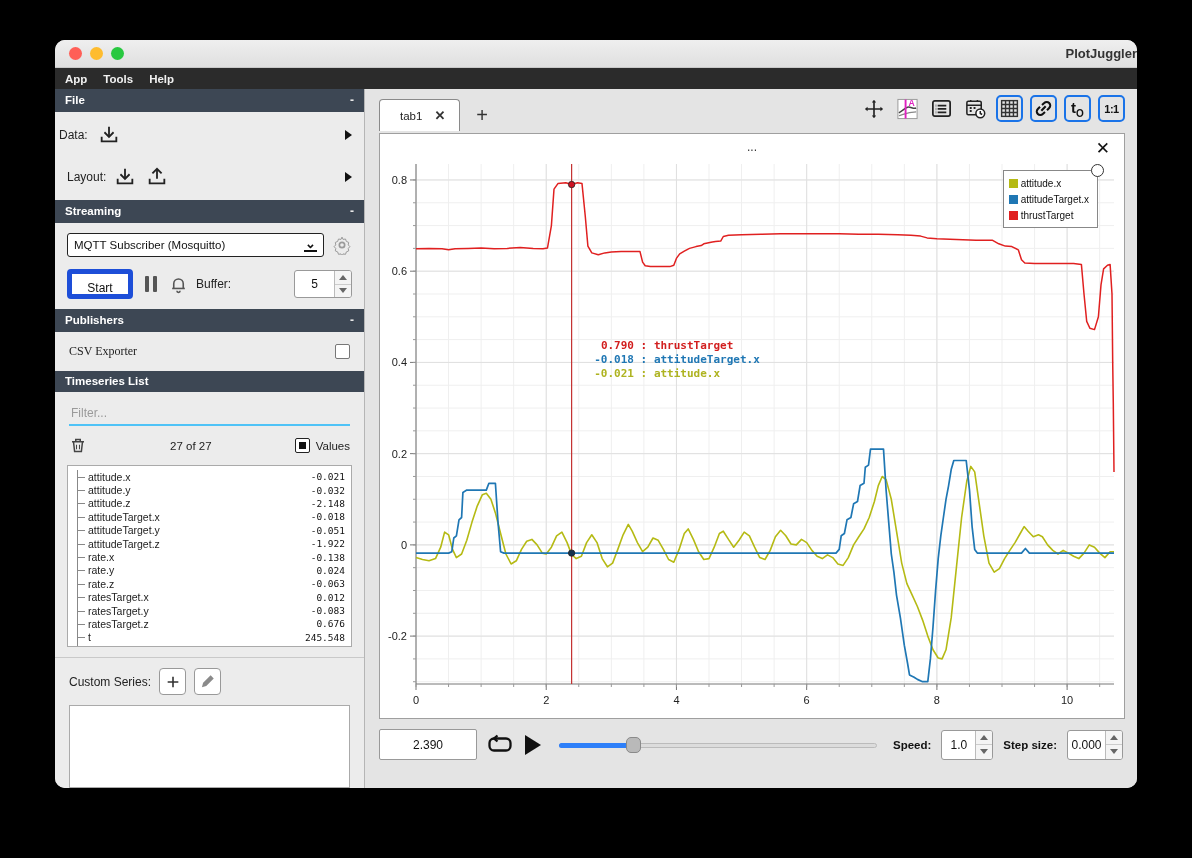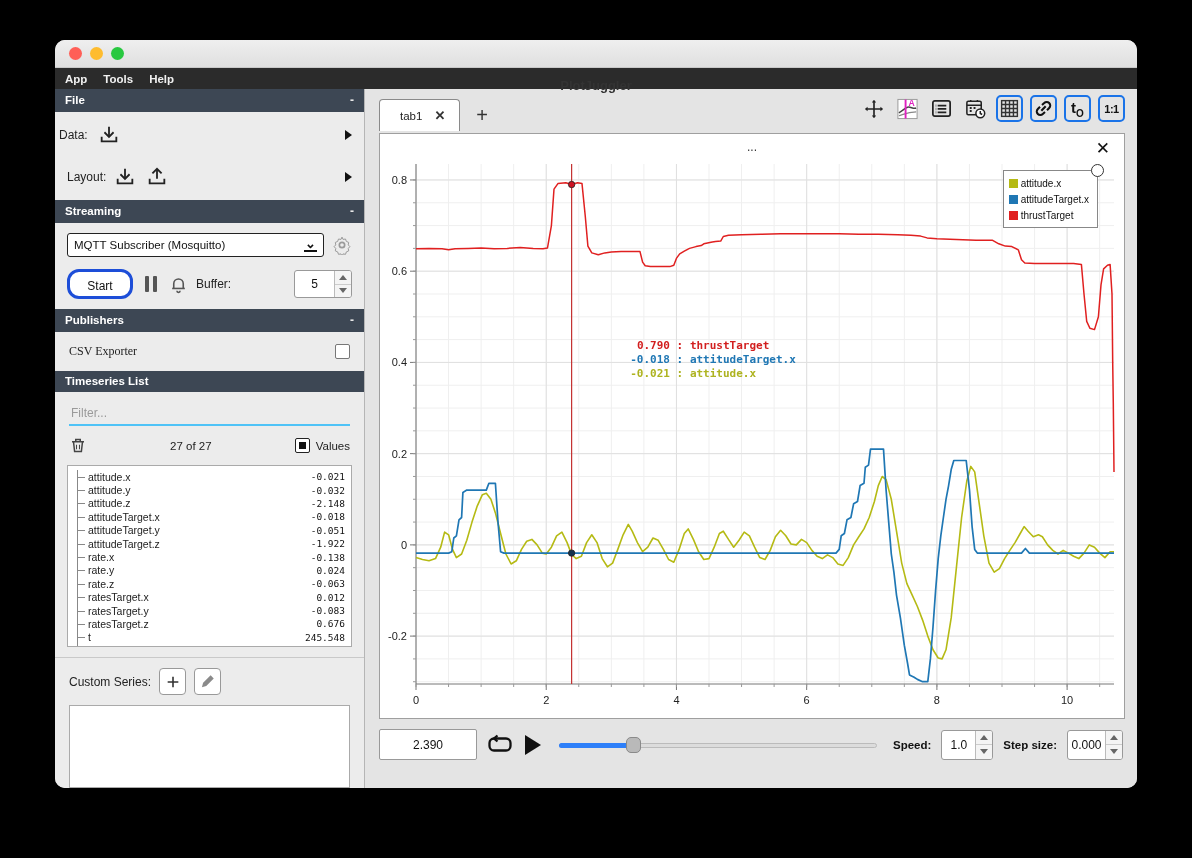--- a/index.html
+++ b/index.html
@@ -5,42 +5,42 @@
   * { margin:0; padding:0; box-sizing:border-box; }
   html,body { width:1192px; height:858px; background:#000; font-family:"Liberation Sans",sans-serif; }
   .screen { position:relative; width:1192px; height:858px; background:#000; border-radius:26px; overflow:hidden; }
   .window { position:absolute; left:55px; top:40px; width:1082px; height:748px; background:#ececec; border-radius:10px; overflow:hidden; box-shadow:0 25px 60px rgba(0,0,0,.8); display:flex; flex-direction:column; }
 
   
   .titlebar { height:28px; background:linear-gradient(#efefef,#dfdfdf); position:relative; flex:0 0 auto; border-bottom:1px solid #c8c8c8; }
   .traffic { position:absolute; left:14px; top:7px; display:flex; gap:8px; }
   .traffic span { width:13px; height:13px; border-radius:50%; display:block; }
   .tl-red{ background:#ff5f57; } .tl-yellow{ background:#febc2e; } .tl-green{ background:#28c840; }
-  .win-title { text-align:center; font-size:13px; font-weight:bold; color:#333; line-height:27px;margin-top:32px; }
+  .win-title { text-align:right; font-size:13px; font-weight:bold; color:#333; line-height:27px; }
 
   
   .menubar { height:21px; background:#2b2b2b; display:flex; align-items:center; padding-left:10px; gap:16px; flex:0 0 auto; }
   .menubar span { color:#f0f0f0; font-size:11.5px; font-weight:bold; }
 
   .content { flex:1; display:flex; min-height:0; }
 
   
   .sidebar { width:310px; flex:0 0 auto; background:#ececec; border-right:1px solid #b5b5b5; display:flex; flex-direction:column; overflow:hidden; }
   .sec-header { background:#3d4754; color:#fff; font-size:11.5px; font-weight:bold; padding:4px 10px 5px 10px; display:flex; justify-content:space-between; align-items:center; }
   .sec-header .collapse { font-weight:bold; font-size:12px; color:#e8e8e8; }
   .row { display:flex; align-items:center; padding:8px 12px; }
   .lbl { font-size:12px; color:#222; }
   .spacer { flex:1; }
   .arrow-right { width:0; height:0; border-top:5px solid transparent; border-bottom:5px solid transparent; border-left:7px solid #111; }
   .icon-btn { display:inline-flex; align-items:center; justify-content:center; }
   svg.ic { display:block; }
 
   .combo { flex:1; background:#fff; border:1.5px solid #222; border-radius:3px; height:24px; display:flex; align-items:center; padding:0 6px; font-size:11.5px; color:#111; }
   .combo .chev { margin-left:auto; font-size:13px; font-weight:bold; color:#111; border-bottom:2px solid #111; line-height:10px; padding:0 1px 1px; }
-  .start-btn { background:#fff; border:3px solid #1d4ed8; border-radius:12px; width:66px; height:30px; font-size:12px; color:#111; text-align:center; line-height:28px; }
+  .start-btn { background:#fff; border:5px solid #1d4ed8; border-radius:4px; width:66px; height:30px; font-size:12px; color:#111; text-align:center; line-height:28px; }
   .pause-ic { display:flex; gap:4px; margin:0 12px; }
   .pause-ic i { width:4px; height:16px; background:#555; border-radius:1px; }
   .spin { display:flex; border:1px solid #999; border-radius:3px; background:#fff; height:28px; overflow:hidden; }
   .spin .val { padding:0 8px; font-size:12px; color:#111; display:flex; align-items:center; justify-content:center; min-width:28px; }
   .spin .arrows { display:flex; flex-direction:column; border-left:1px solid #bbb; width:17px; }
   .spin .arrows b { flex:1; display:flex; align-items:center; justify-content:center; background:#f4f4f4; }
   .spin .arrows b:first-child { border-bottom:1px solid #ccc; }
   .tri-up { width:0;height:0;border-left:4px solid transparent;border-right:4px solid transparent;border-bottom:5px solid #666; }
   .tri-down { width:0;height:0;border-left:4px solid transparent;border-right:4px solid transparent;border-top:5px solid #666; }
   .checkbox { width:15px; height:15px; border:1.5px solid #777; border-radius:2px; background:#fff; }
@@ -88,21 +88,21 @@
   .plot-close { position:absolute; top:8px; right:14px; font-size:17px; color:#111; line-height:14px; }
   .chart-wrap { position:absolute; left:4px; top:22px; right:4px; bottom:4px; }
 
   .legend { position:absolute; top:36px; right:26px; background:#fff; border:1px solid #888; padding:4px 8px 4px 5px; }
   .legend-row { display:flex; align-items:center; gap:3px; height:16px; }
   .legend-row .sw { width:9px; height:9px; flex:0 0 auto; }
   .legend-row .lg-lbl { font-size:10px; color:#111; }
   .legend-handle { position:absolute; top:-7px; right:-7px; width:13px; height:13px; border:1.5px solid #333; border-radius:50%; background:#fff; }
 
   .tracker-tip { position:absolute; left:208px; top:205px; font-family:"DejaVu Sans Mono",monospace; font-size:11px; font-weight:bold; line-height:14px; }
-  .tip-line { display:flex; white-space:pre;margin-left:36px; }
+  .tip-line { display:flex; white-space:pre; }
   .tip-num { display:inline-block; width:46px; text-align:right; }
 
   
   .transport { display:flex; align-items:center; padding:10px 14px 0 14px; gap:10px; }
   .time-box { width:98px; height:31px; background:#fff; border:1px solid #999; border-radius:2px; display:flex; align-items:center; justify-content:center; font-size:12px; color:#111; }
   .play { width:0; height:0; border-top:10px solid transparent; border-bottom:10px solid transparent; border-left:16px solid #111; margin:0 2px; }
   .slider { flex:1; position:relative; height:18px; margin:0 6px; }
   .slider .track { position:absolute; left:0; right:0; top:7px; height:5px; background:#dcdcdc; border:1px solid #bbb; border-radius:3px; }
   .slider .fill { position:absolute; left:0; top:7px; height:5px; background:#2d7ff9; border-radius:3px 0 0 3px; }
   .slider .knob { position:absolute; top:1px; width:15px; height:16px; background:#b9b9b9; border:1px solid #8a8a8a; border-radius:5px; }

